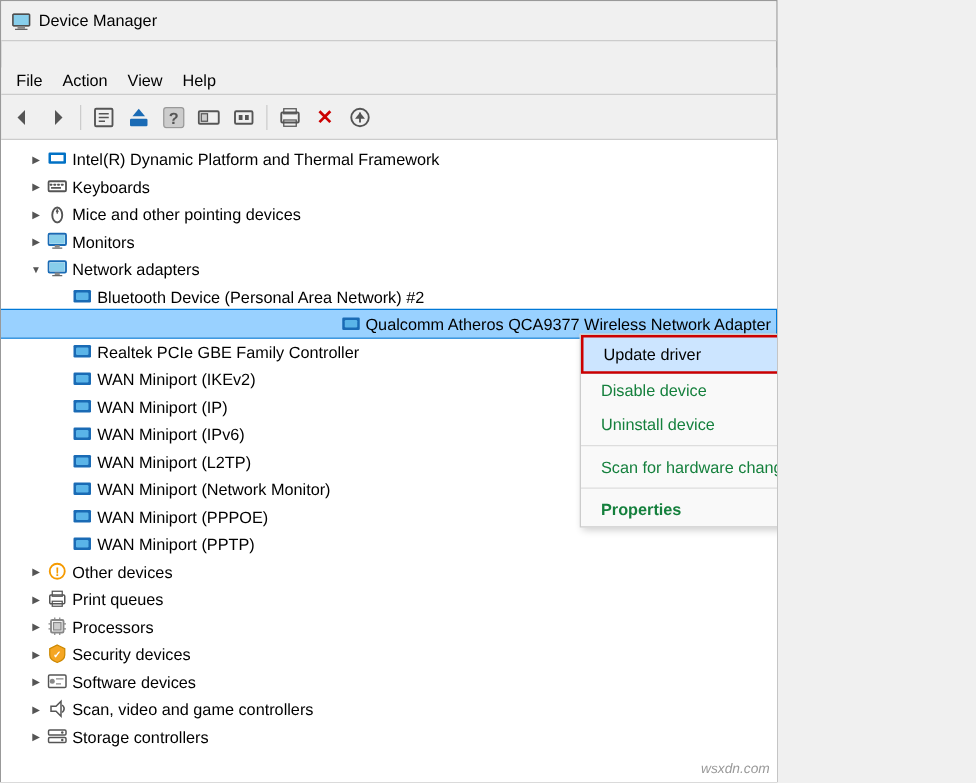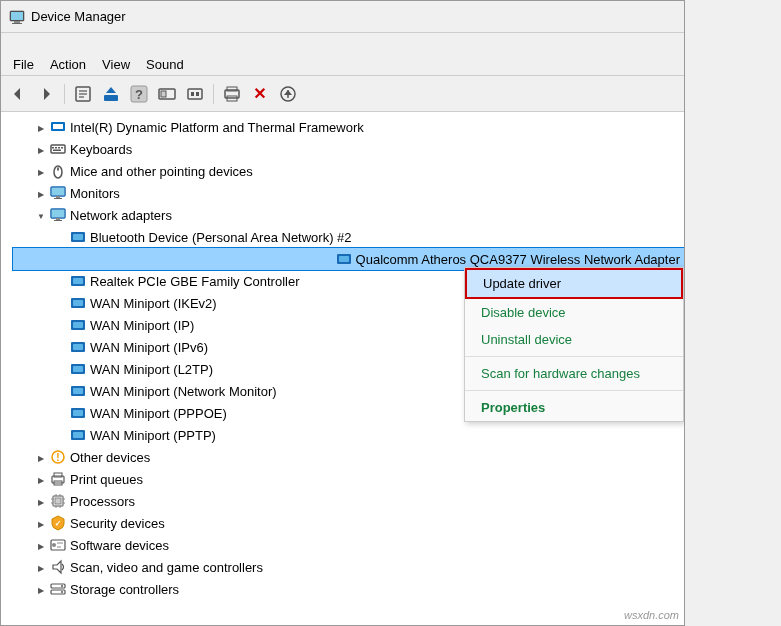--- a/index.html
+++ b/index.html
@@ -5,21 +5,21 @@
     * { margin: 0; padding: 0; box-sizing: border-box; }
     body {
       font-family: 'Segoe UI', Tahoma, sans-serif;
       font-size: 13px;
       background: #f0f0f0;
       width: 781px;
       height: 626px;
       overflow: hidden;
     }
     .window {
-      width: 685px;
+      width: 622px;
       height: 626px;
       background: #f0f0f0;
       border: 1px solid #999;
       display: flex;
       flex-direction: column;
     }
     .title-bar {
       background: #f0f0f0;
       height: 32px;
       display: flex;
@@ -81,21 +81,20 @@
     }
     .content-area {
       flex: 1;
       background: #fff;
       overflow: auto;
       position: relative;
     }
     .tree {
       padding: 4px 0;
       position: relative;
-      margin-left: 12px;
     }
     .tree-item {
       display: flex;
       align-items: center;
       height: 22px;
       cursor: pointer;
       white-space: nowrap;
       padding-right: 4px;
     }
     .tree-item.highlighted {
@@ -186,21 +185,21 @@
         <rect x="3" y="14" width="10" height="1" fill="#666"></rect>
       </svg>
     </div>
     <span class="title-bar-text">Device Manager</span>
   </div>
 
   <div class="menu-bar">
     <span class="menu-item">File</span>
     <span class="menu-item">Action</span>
     <span class="menu-item">View</span>
-    <span class="menu-item">Sound</span>
+    <span class="menu-item">Help</span>
   </div>
 
   <div class="toolbar">
     <div class="toolbar-btn" title="Back">
       <svg width="16" height="16" viewBox="0 0 16 16">
           <polygon points="10,2 4,8 10,14" fill="#555"></polygon>
         </svg>
     </div>
     <div class="toolbar-btn" title="Forward">
       <svg width="16" height="16" viewBox="0 0 16 16">

